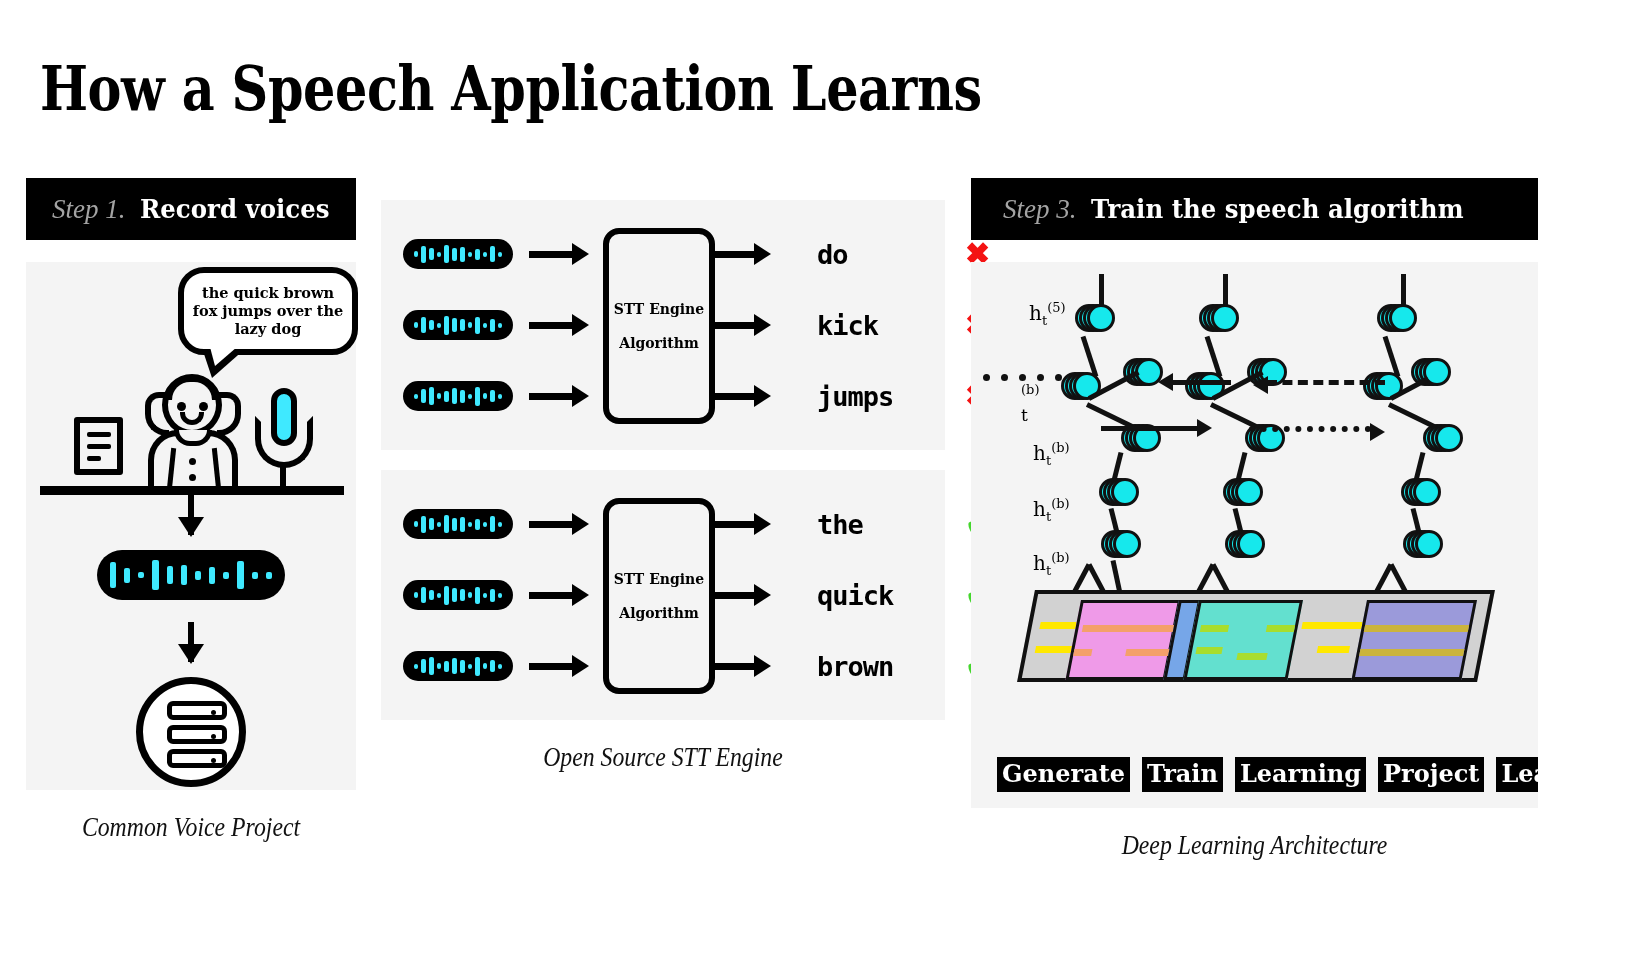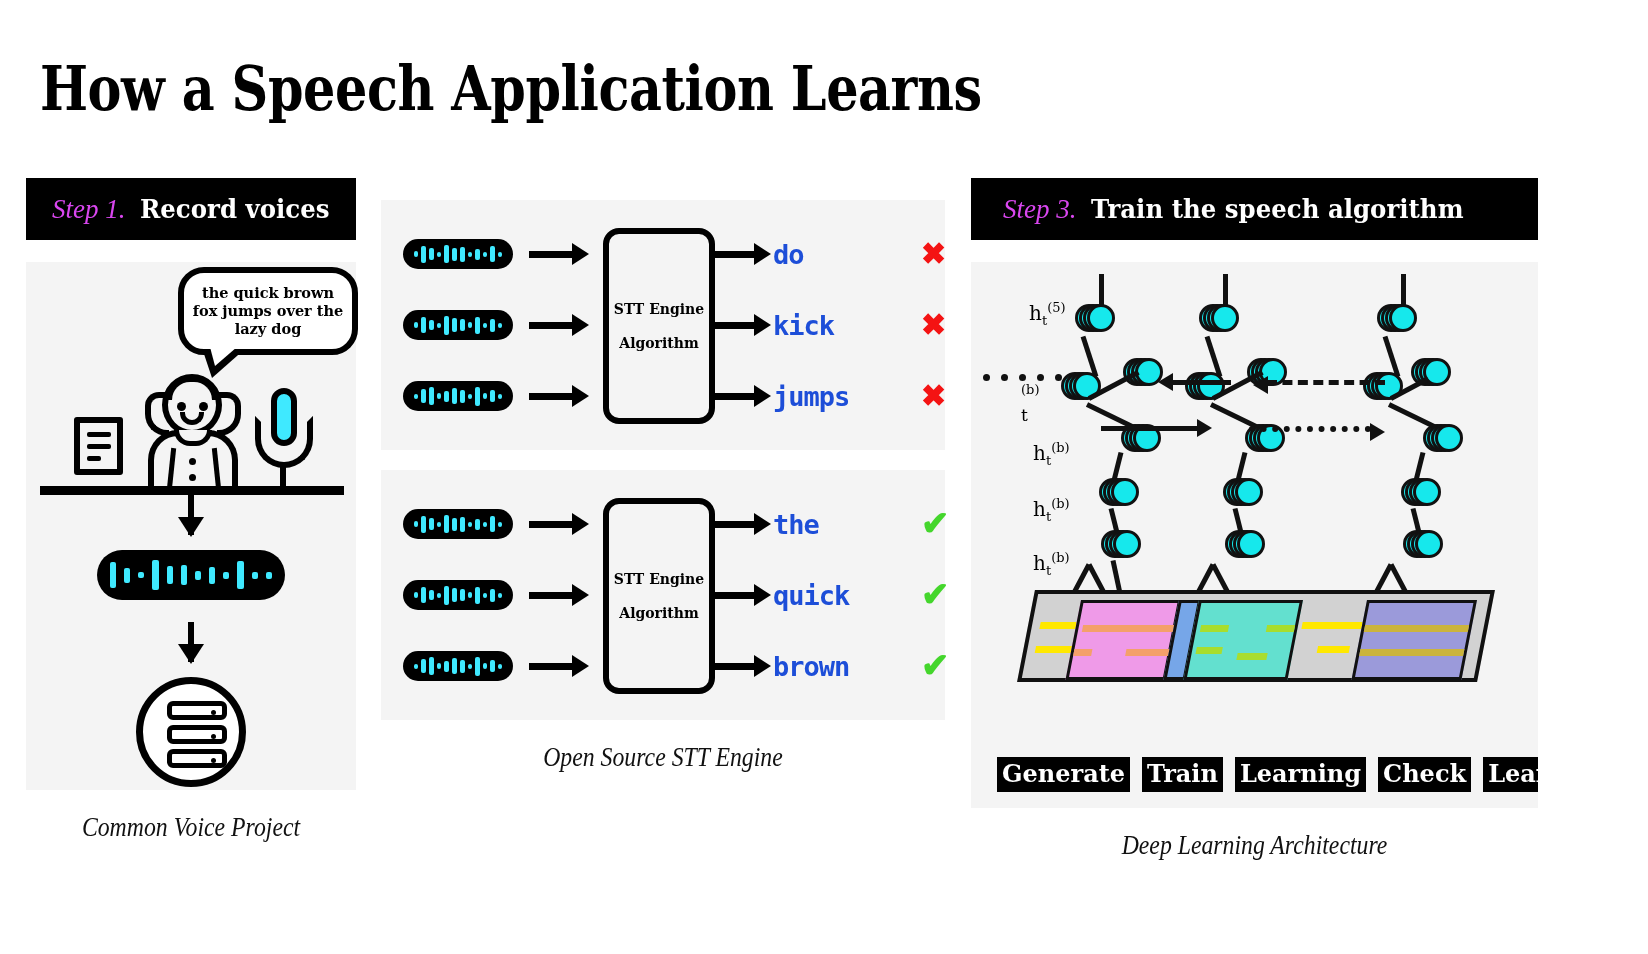--- a/index.html
+++ b/index.html
@@ -38,21 +38,21 @@
     white-space: nowrap;
     overflow: hidden;
   }
   .col-2 .step-header { padding-left: 98px; }
   .col-3 .step-header { padding-left: 32px; }
   .step-num {
     font-family: "Liberation Serif", serif;
     font-style: italic;
     font-size: 27px;
     margin-right: 14px;
-    color: #d946ef;
+    color: #a3a3a3;
   }
   .step-label {
     font-family: "DejaVu Serif", serif;
     font-weight: bold;
     font-size: 26px;
     color: #fff;
     transform: scaleX(0.94);
     transform-origin: left center;
   }
 
@@ -277,23 +277,24 @@
     border-left: 17px solid #000;
   }
   .h-arrow.a-first { margin-left: 16px; margin-right: 20px; }
   .h-arrow.a-second { margin-left: 116px; margin-right: 16px; }
 
   .word {
     font-family: "DejaVu Sans Mono", monospace;
     font-weight: bold;
     font-size: 27px;
     letter-spacing: -1px;
-    color: #1d4ed8;
+    color: #000000;
     width: 148px;
     flex: none;
+    margin-left: 44px;
   }
   .mark { font-size: 30px; font-weight: bold; line-height: 1; flex: none; }
   .mark.x { color: #f41313; }
   .mark.v { color: #44d62c; font-size: 34px; }
 
   
   .p3 { height: 546px; margin-top: 22px; position: relative; overflow: hidden; }
 
   .nn-label {
     position: absolute;
@@ -794,21 +795,21 @@
         <div class="slab-seg" style="left:330px; width:110px; background:#9b9ada">
           <div class="yline" style="left:0px; top:22px; width:104px; background:#cbb43c"></div>
           <div class="yline" style="left:0px; top:46px; width:104px; background:#cbb43c"></div>
         </div>
       </div>
 
       <div class="train-labels">
         <span>Generate</span>
         <span>Train</span>
         <span>Learning</span>
-        <span>Check</span>
+        <span>Project</span>
         <span>Learn</span>
       </div>
     </div>
 
     <div class="caption">Deep Learning Architecture</div>
   </div>
 
 </div>
 
 </body></html>

